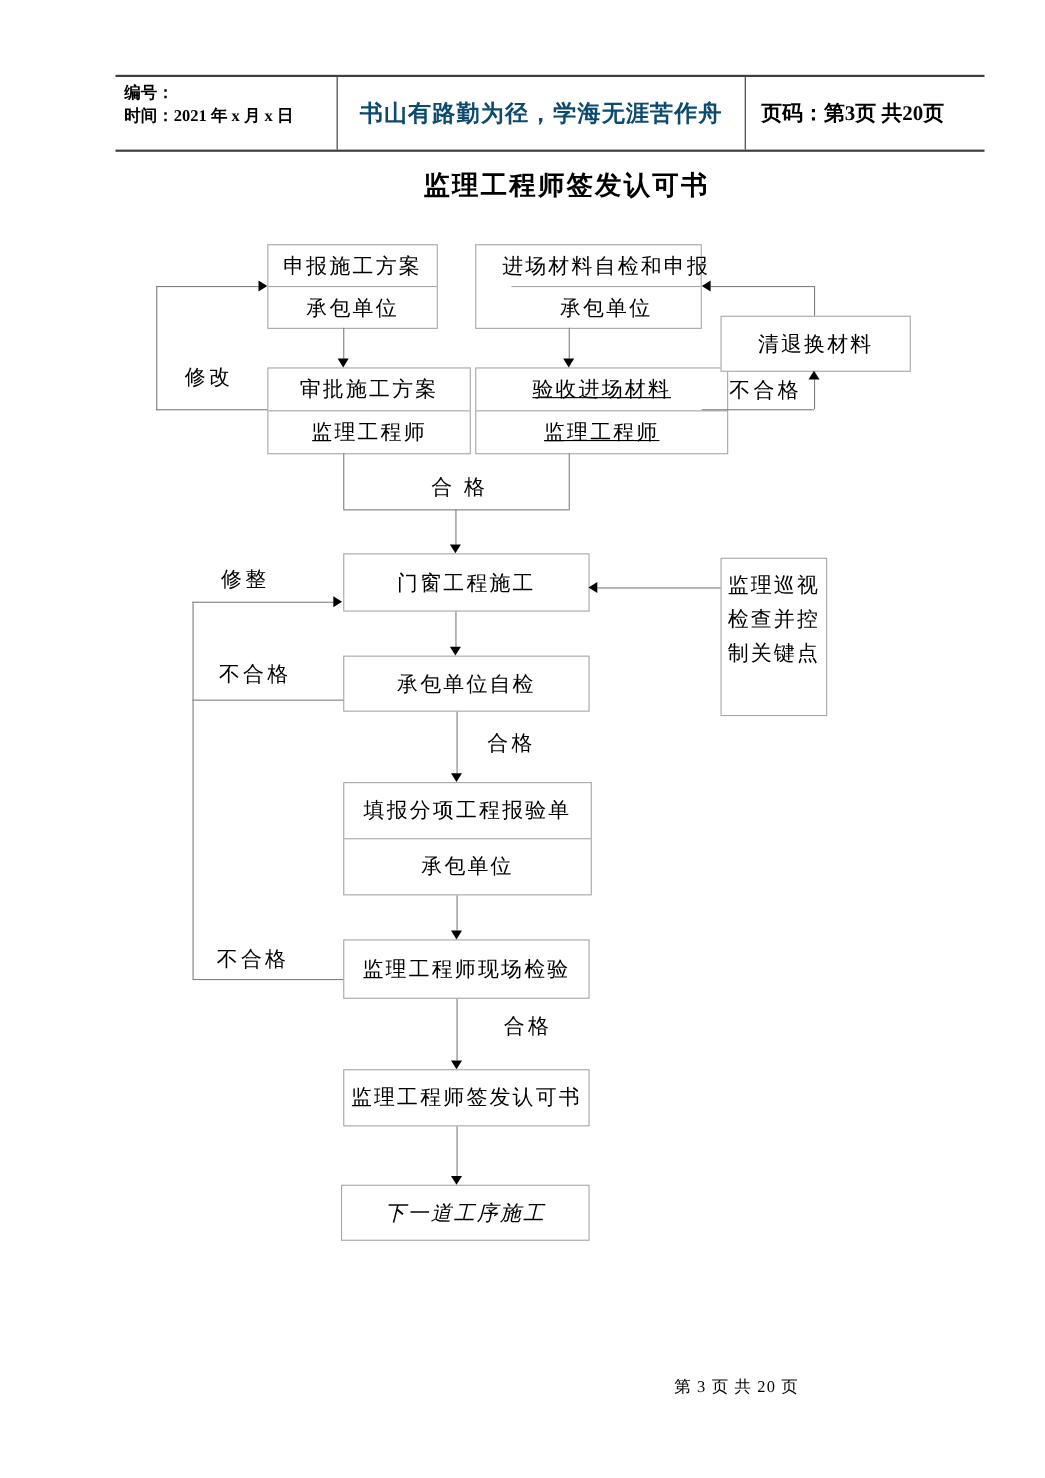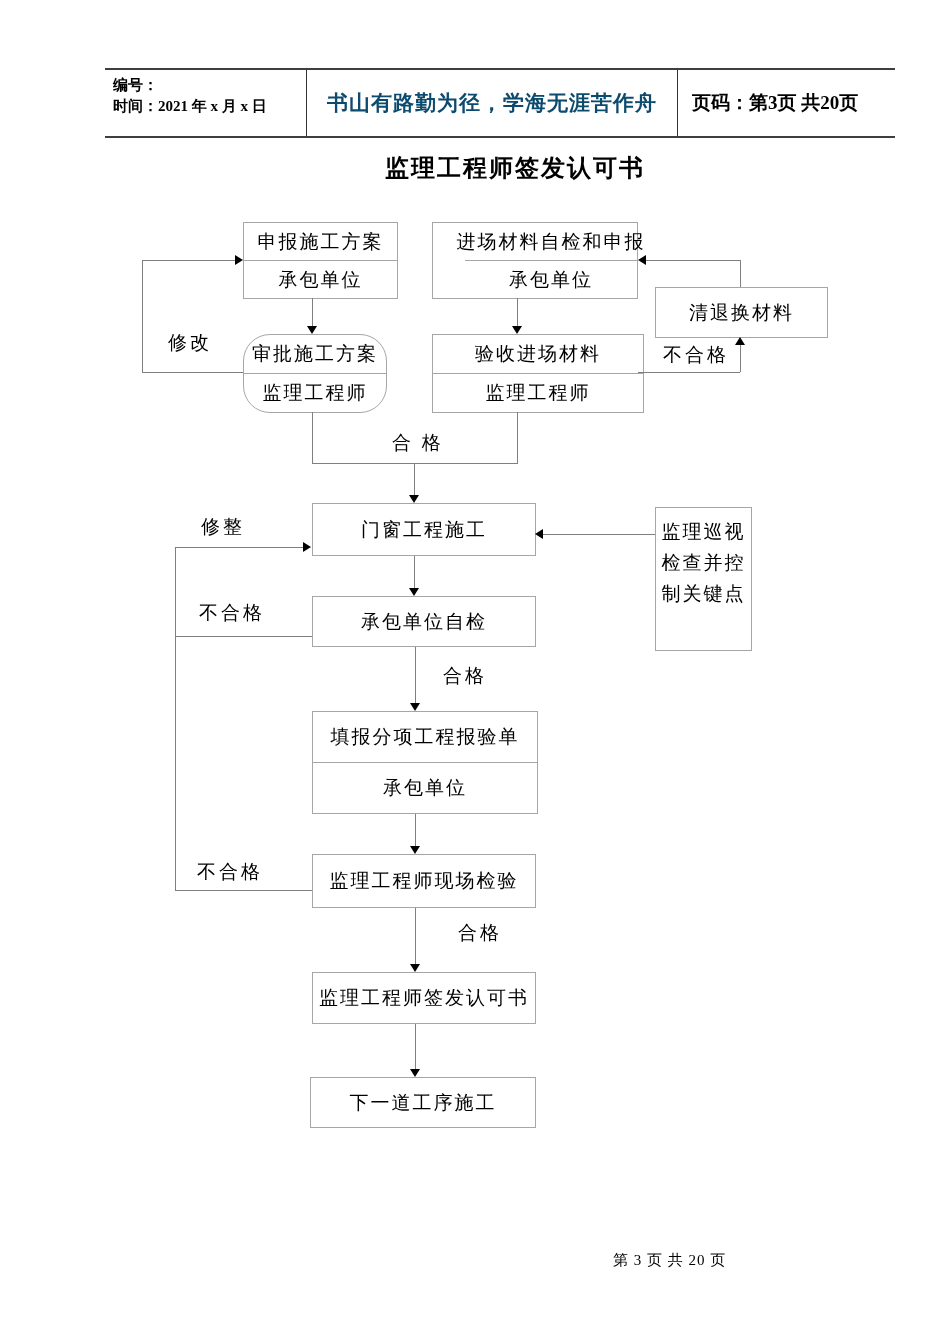--- a/index.html
+++ b/index.html
@@ -23,31 +23,31 @@
   
   #title-wrap{position:absolute;left:0;top:152px;width:950px;text-align:center;}
   #title-wrap span{position:relative;left:40px;font-size:24px;font-weight:bold;letter-spacing:2px;}
   
   .n{position:absolute;border:1px solid #a6a6a6;background:#fff;box-sizing:border-box;
      display:flex;flex-direction:column;font-size:19px;letter-spacing:2px;}
   .n .r{flex:1;display:flex;align-items:center;justify-content:center;white-space:nowrap;}
   .n .r.div{border-bottom:1px solid #a6a6a6;}
   #bA{left:243px;top:222px;width:155px;height:77px;}
   #bB{left:432px;top:222px;width:206px;height:77px;padding-left:32px;}
-  #bC{left:243px;top:334px;width:144px;height:79px;border-radius:27px;}
-  #bD{left:432px;top:334px;width:212px;height:79px;}
+  #bC{left:243px;top:334px;width:185px;height:79px;}
+  #bD{left:432px;top:334px;width:230px;height:79px;text-decoration:underline;}
   #bE{left:655px;top:287px;width:173px;height:51px;}
   #bF{left:312px;top:503px;width:224px;height:53px;}
   #bG{left:655px;top:507px;width:97px;height:144px;padding-top:8px;}
   #bG .r{flex:none;height:31px;}
   #bH{left:312px;top:596px;width:224px;height:51px;}
   #bI{left:312px;top:711px;width:226px;height:103px;}
   #bJ{left:312px;top:854px;width:224px;height:54px;}
   #bK{left:312px;top:972px;width:224px;height:52px;}
-  #bL{left:310px;top:1077px;width:226px;height:51px;}
+  #bL{left:310px;top:1077px;width:226px;height:51px;font-style:italic;}
   
   .hl{position:absolute;height:1px;background:#7f7f7f;}
   .vl{position:absolute;width:1px;background:#7f7f7f;}
   
   .ar{position:absolute;width:0;height:0;}
   .ar.down{border-left:5px solid transparent;border-right:5px solid transparent;border-top:8px solid #000;}
   .ar.up{border-left:5px solid transparent;border-right:5px solid transparent;border-bottom:8px solid #000;}
   .ar.right{border-top:5px solid transparent;border-bottom:5px solid transparent;border-left:8px solid #000;}
   .ar.left{border-top:5px solid transparent;border-bottom:5px solid transparent;border-right:8px solid #000;}
   

